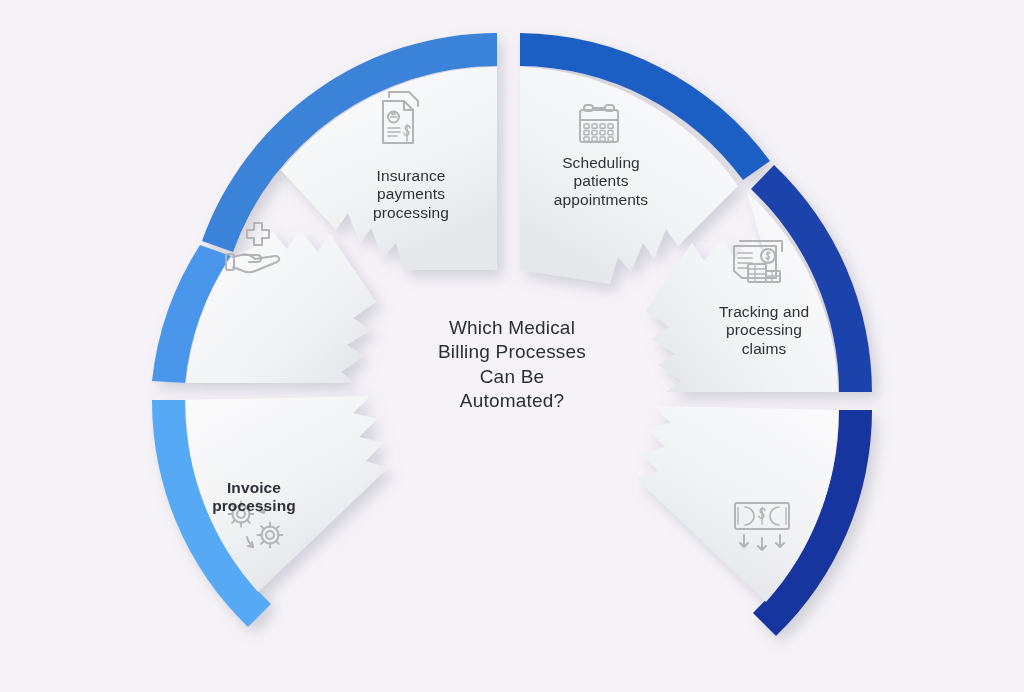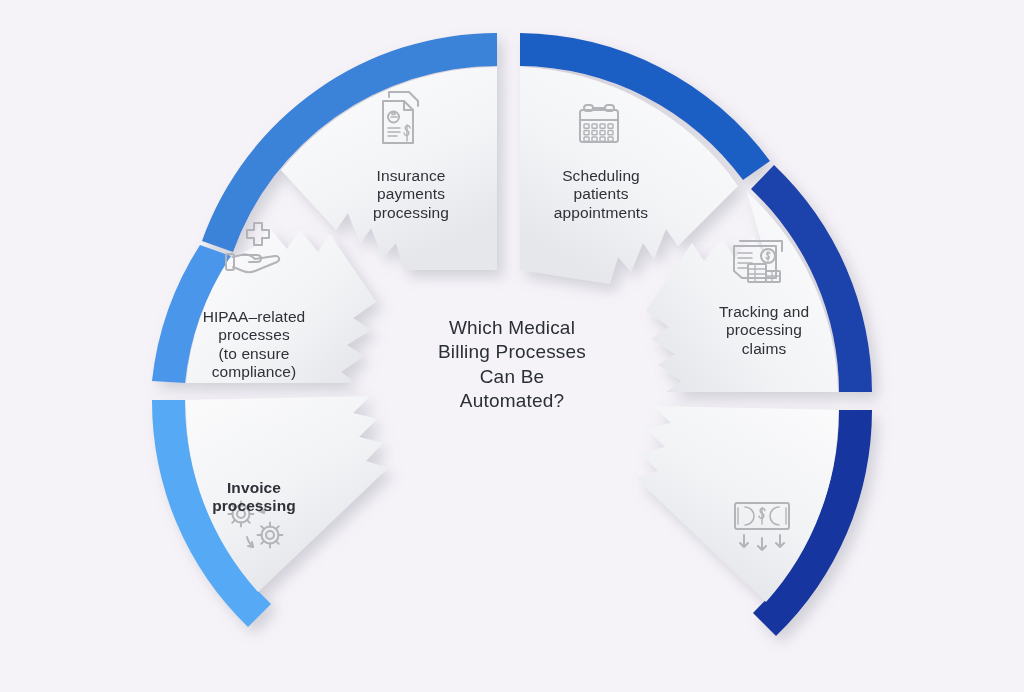--- a/index.html
+++ b/index.html
@@ -224,28 +224,24 @@
         <path d="M 762,538 v12 M 762,550 l-4,-4 M 762,550 l4,-4"></path>
         <path d="M 780,535 v12 M 780,547 l-4,-4 M 780,547 l4,-4"></path>
       </g>
     </g>
   </svg>
 
   <div class="seg-label" style="left:340px; top:147px; width:142px;">Insurance
 payments
 processing</div>
 
-  <div class="seg-label" style="left:530px; top:147px; width:142px;">Scheduling
+  <div class="seg-label" style="left:530px; top:134px; width:142px;">Scheduling
 patients
 appointments</div>
 
-  <div class="seg-label" style="left:184px; top:288px; width:140px;">HIPAA–related
-processes
-(to ensure
-compliance)</div>
 
   <div class="seg-label" style="left:694px; top:283px; width:140px;">Tracking and
 processing
 claims</div>
 
   <div class="seg-label" style="left:184px; top:459px; width:140px;font-weight:bold;">Invoice
 processing</div>
 
 
   <div class="center-title">Which Medical

